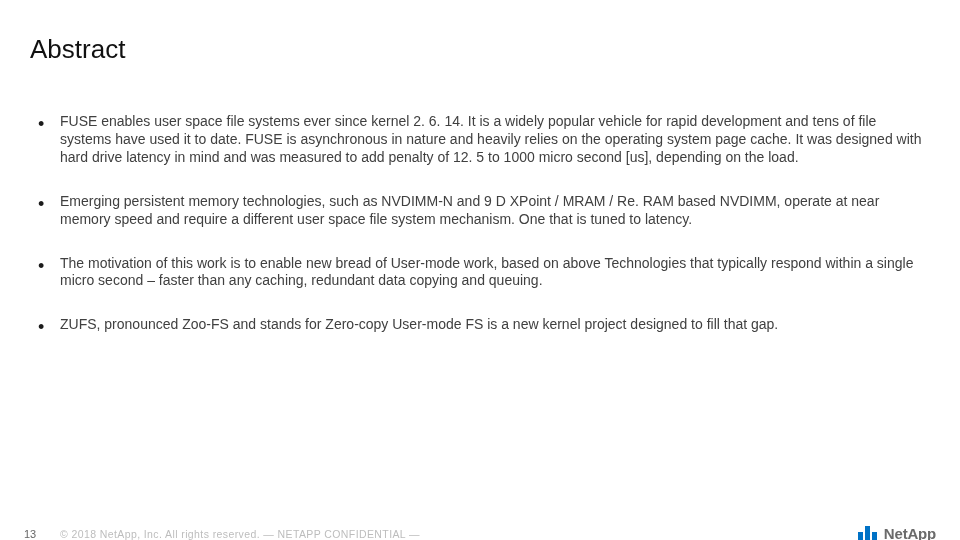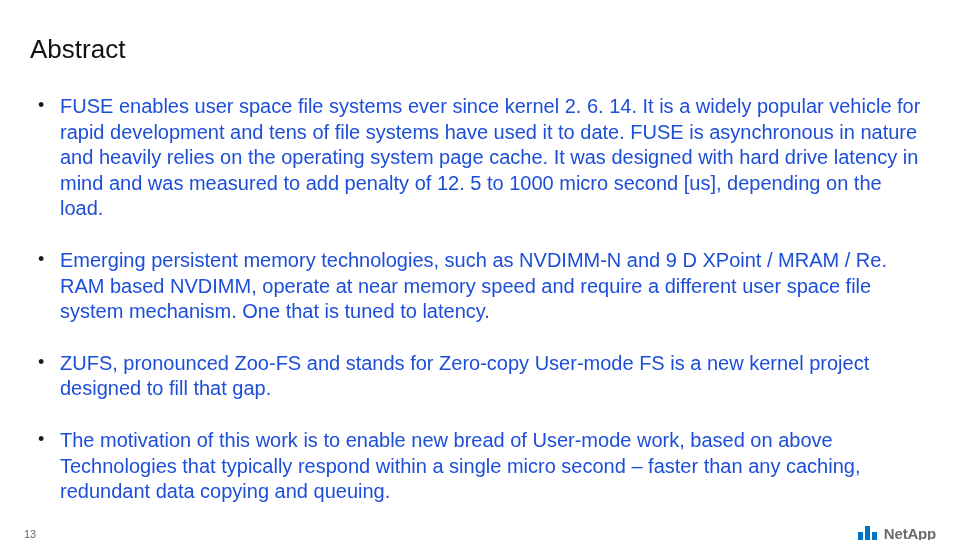--- a/index.html
+++ b/index.html
@@ -1,20 +1,20 @@
 <!DOCTYPE html>
 <html><head>
 <meta charset="utf-8">
 <style>
   * { margin: 0; padding: 0; box-sizing: border-box; }
   html, body { width: 960px; height: 540px; font-family: Arial, Helvetica, sans-serif; background: #fff; color: #000; overflow: hidden; }
   .slide { position: relative; width: 960px; height: 540px; padding: 34px 30px 0 30px; }
-  .title { font-size: 26px; font-weight: 400; color: #111; margin-bottom: 29px; }
+  .title { font-size: 26px; font-weight: 400; color: #111; margin-bottom: 48px; }
   ul.bullets { list-style: none; }
-  ul.bullets > li { position: relative; padding-left: 30px; font-size: 20px; line-height: 1.28; color: #1d4ed8; margin-bottom: 26px; }
+  ul.bullets > li { position: relative; padding-left: 30px; font-size: 14px; line-height: 1.28; color: #404040; margin-bottom: 26px; }
   ul.bullets > li::before { content: "•"; position: absolute; left: 8px; top: 0; font-size: 18px; color: #1b1b1b; }
   .footer { position: absolute; left: 0; right: 0; bottom: 0; height: 20px; }
   .page-num { position: absolute; left: 24px; bottom: 0; font-size: 11px; color: #666; }
   .copyright { position: absolute; left: 60px; bottom: 0; font-size: 10.5px; letter-spacing: 0.4px; color: #bdbdbd; }
   .logo { position: absolute; right: 24px; bottom: -2px; display: flex; align-items: center; gap: 4px; }
   .logo-mark { width: 22px; height: 16px; display: flex; align-items: flex-end; gap: 2px; }
   .logo-mark span { display: inline-block; width: 5px; background: #0072c6; }
   .logo-mark span:nth-child(1){ height: 10px; }
   .logo-mark span:nth-child(2){ height: 16px; }
   .logo-mark span:nth-child(3){ height: 10px; }
@@ -22,26 +22,27 @@
 </style>
 </head>
 <body>
 
 <div class="slide">
   <h1 class="title">Abstract</h1>
 
   <ul class="bullets">
     <li>FUSE enables user space file systems ever since kernel 2. 6. 14. It is a widely popular vehicle for rapid development and tens of file systems have used it to date. FUSE is asynchronous in nature and heavily relies on the operating system page cache. It was designed with hard drive latency in mind and was measured to add penalty of 12. 5 to 1000 micro second [us], depending on the load.</li>
     <li>Emerging persistent memory technologies, such as NVDIMM-N and 9 D XPoint / MRAM / Re. RAM based NVDIMM, operate at near memory speed and require a different user space file system mechanism. One that is tuned to latency.</li>
+    <li>The motivation of this work is to enable new bread of User-mode work, based on above Technologies that typically respond within a single micro second – faster than any caching, redundant data copying and queuing.</li>
     <li>ZUFS, pronounced Zoo-FS and stands for Zero-copy User-mode FS is a new kernel project designed to fill that gap.</li>
-    <li>The motivation of this work is to enable new bread of User-mode work, based on above Technologies that typically respond within a single micro second – faster than any caching, redundant data copying and queuing.</li>
   </ul>
 
   <div class="footer">
     <div class="page-num">13</div>
+    <div class="copyright">© 2018 NetApp, Inc. All rights reserved.  — NETAPP CONFIDENTIAL —</div>
     <div class="logo">
       <span class="logo-mark">
         <span></span>
           <span></span>
           <span></span>
       </span>
       <span class="logo-text">NetApp</span>
     </div>
   </div>
 </div>

